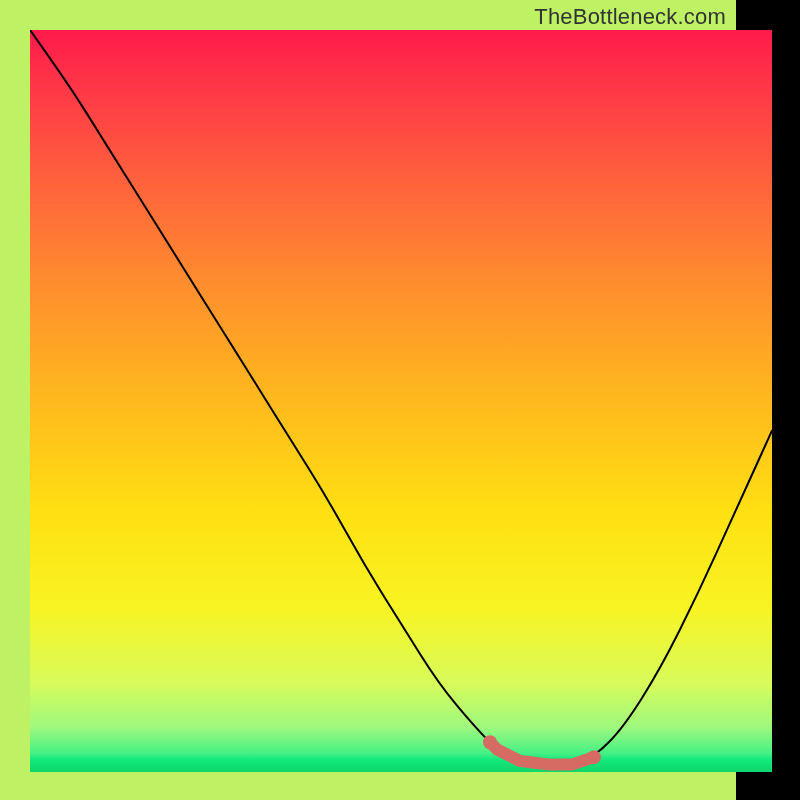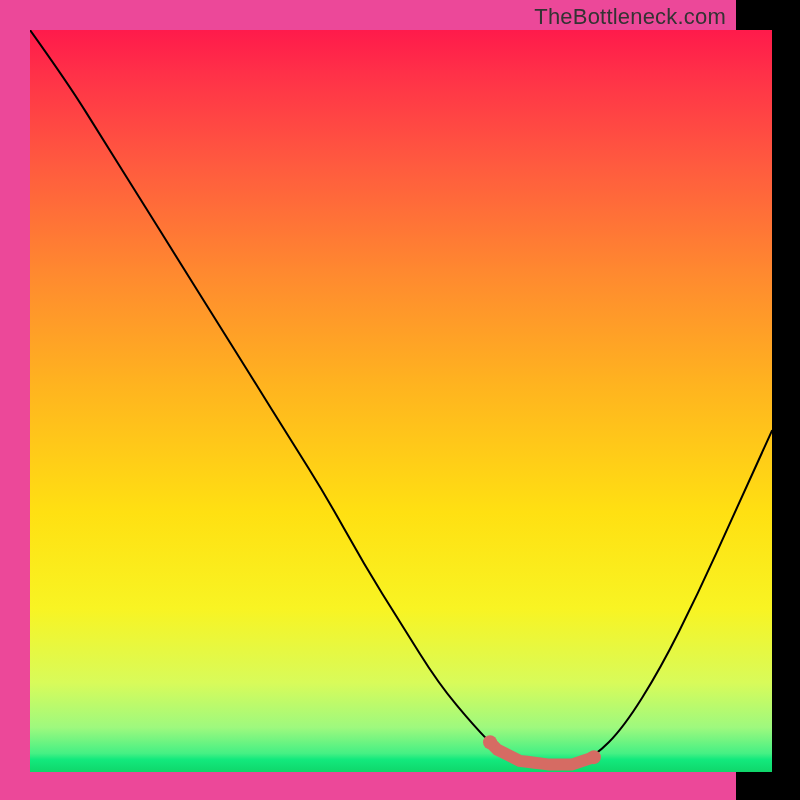--- a/index.html
+++ b/index.html
@@ -1,21 +1,21 @@
 <!DOCTYPE html>
 <html><head>
 <meta charset="utf-8">
 <style>
   * { margin: 0; padding: 0; box-sizing: border-box; }
   html, body { width: 800px; height: 800px; background: #000; overflow: hidden; }
   .container {
     position: relative;
     width: 736px;
     height: 800px;
-    background: #ec4899;
+    background: #bef264;
   }
   .watermark {
     position: absolute;
     top: 4px;
     right: 10px;
     color: #333;
     font-family: Arial, Helvetica, sans-serif;
     font-size: 22px;
     font-weight: 500;
     letter-spacing: 0.2px;

